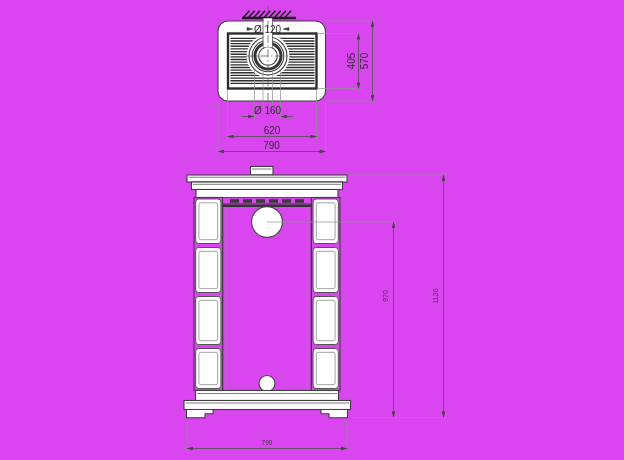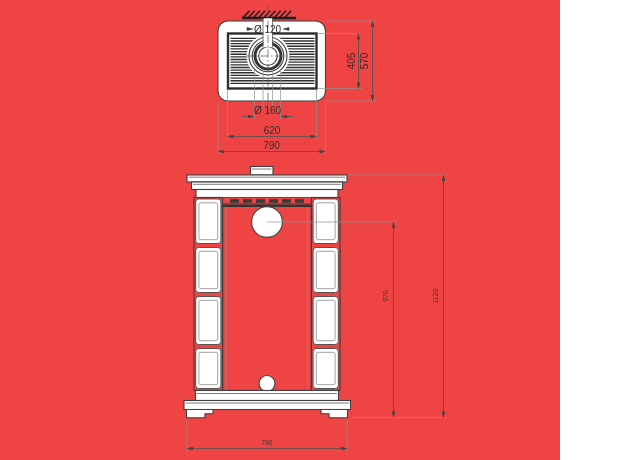--- a/index.html
+++ b/index.html
@@ -1,16 +1,16 @@
 <!DOCTYPE html>
 <html><head>
 <meta charset="utf-8">
 <style>
   html,body{margin:0;padding:0;background:#ffffff;}
-  #canvas{width:560px;height:460px;position:relative;background:#ef4444;overflow:hidden;}
+  #canvas{width:624px;height:460px;position:relative;background:#d946ef;overflow:hidden;}
   svg{display:block;}
   .outline{fill:#ffffff;stroke:#3f3f3f;stroke-width:1.1;}
   .nofill{fill:none;stroke:#3f3f3f;stroke-width:1.1;}
   .thin{fill:none;stroke:#5a5a5a;stroke-width:0.8;}
   .heavy{fill:none;stroke:#2d2d2d;stroke-width:2.4;}
   .wallline{stroke:#1f1f1f;stroke-width:2.6;}
   .louver{stroke:#2f2f2f;stroke-width:1.35;}
   .hatch{stroke:#1f1f1f;stroke-width:1.5;}
   .slot{fill:#3a3a3a;}
   .tile{fill:#ffffff;stroke:#474747;stroke-width:0.9;}

